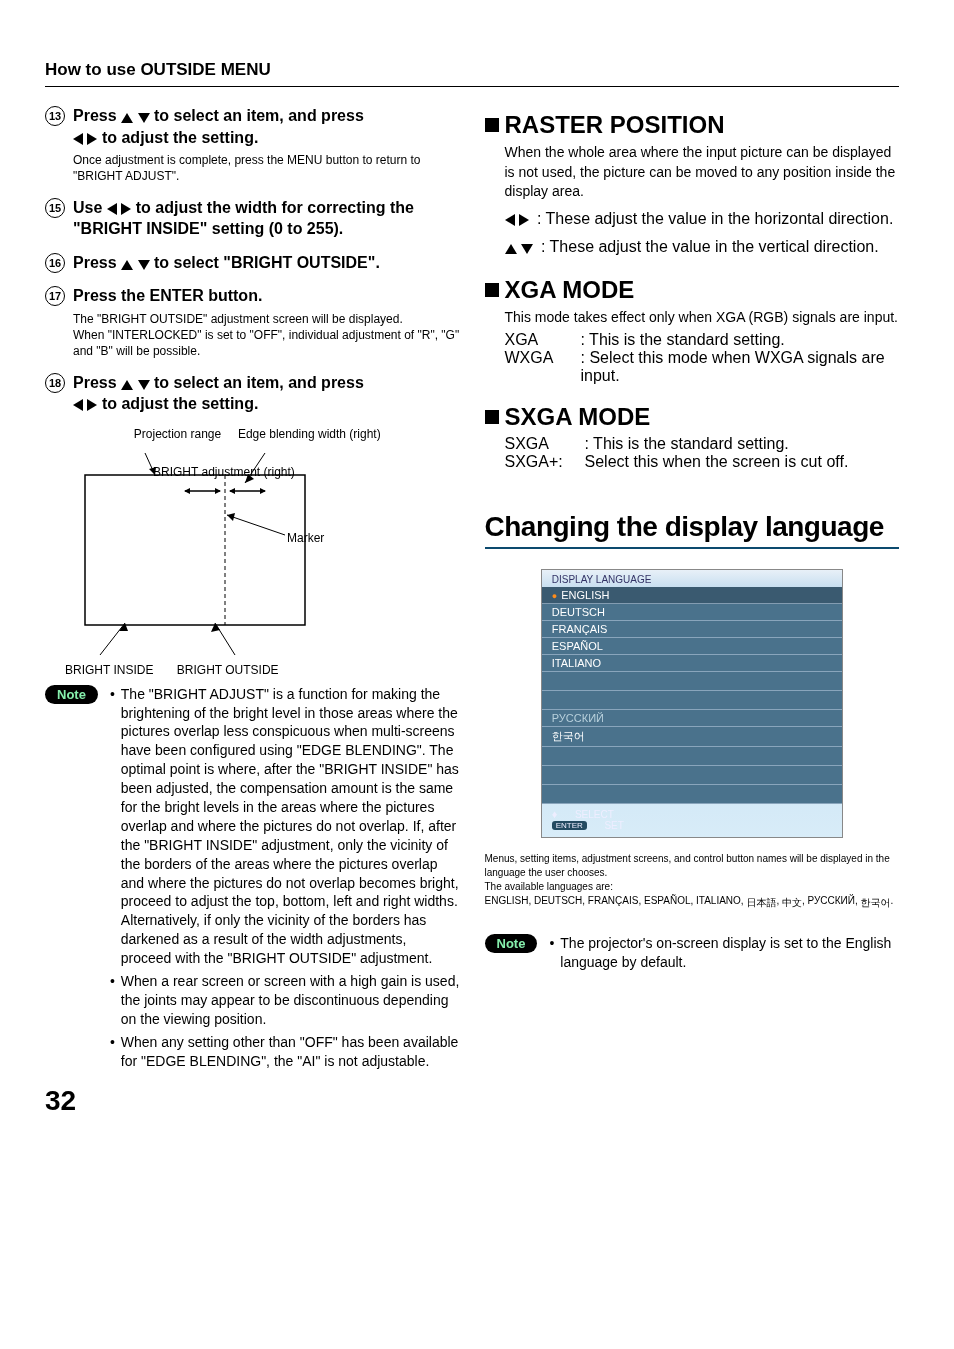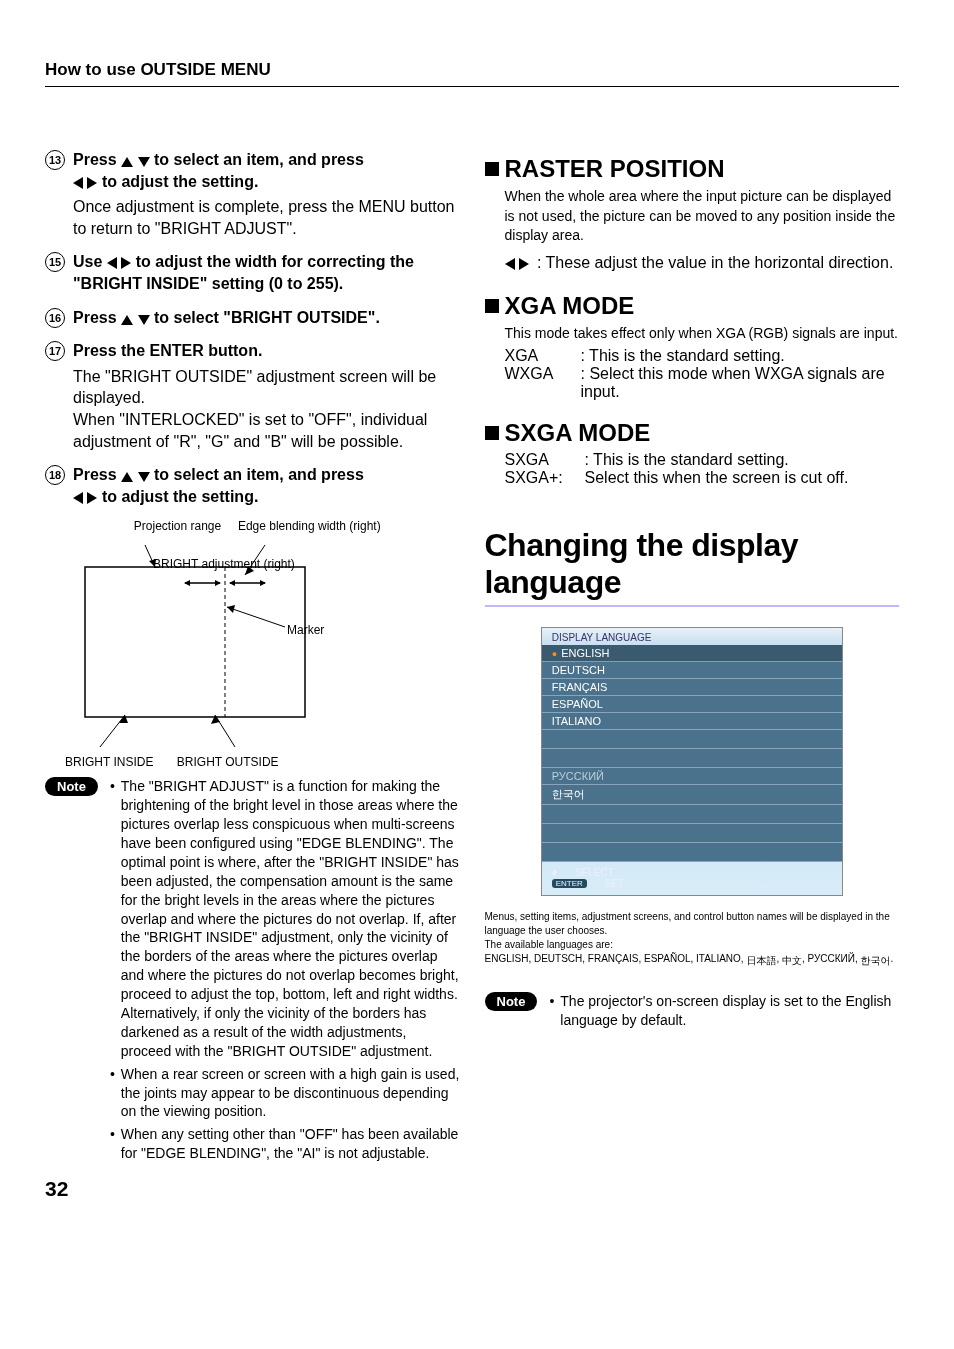--- a/index.html
+++ b/index.html
@@ -22,21 +22,20 @@
     padding-bottom: 6px;
     margin-bottom: 18px;
   }
   .cols {
     display: flex;
     gap: 25px;
   }
   .col {
     flex: 1;
     min-width: 0;
-    margin-top: 44px;
   }
   .step {
     margin-bottom: 12px;
     padding-left: 28px;
     position: relative;
   }
   .circlenum {
     position: absolute;
     left: 0;
     top: 1px;
@@ -49,40 +48,40 @@
     align-items: center;
     justify-content: center;
     font-weight: bold;
   }
   .step-head {
     font-weight: bold;
     font-size: 16px;
     line-height: 1.35;
   }
   .step-body {
-    font-size: 16px;
+    font-size: 12px;
     line-height: 1.35;
     margin-top: 4px;
   }
   .inline-icon {
     display: inline-block;
     vertical-align: -2px;
   }
   .tri-up { width:0;height:0;border-left:6px solid transparent;border-right:6px solid transparent;border-bottom:10px solid #000;display:inline-block; }
   .tri-down { width:0;height:0;border-left:6px solid transparent;border-right:6px solid transparent;border-top:10px solid #000;display:inline-block; }
   .tri-left { width:0;height:0;border-top:6px solid transparent;border-bottom:6px solid transparent;border-right:10px solid #000;display:inline-block; }
   .tri-right { width:0;height:0;border-top:6px solid transparent;border-bottom:6px solid transparent;border-left:10px solid #000;display:inline-block; }
   .note-box {
     display: flex;
     gap: 12px;
     margin-top: 8px;
   }
   .note-pill {
     background: #000;
-    color: #ffffff;
+    color: #86efac;
     font-weight: bold;
     font-size: 13px;
     border-radius: 12px;
     padding: 2px 12px;
     height: fit-content;
     flex-shrink: 0;
   }
   .note-text {
     font-size: 14px;
     line-height: 1.35;
@@ -115,22 +114,22 @@
     display: flex;
     gap: 8px;
     margin-top: 8px;
     margin-left: 20px;
   }
   .h-item .icons { flex-shrink:0; margin-top:2px; }
   .def-row { display:flex; gap:24px; margin-left:20px;}
   .def-row .k { flex-shrink:0; }
   .big-title {
     font-weight: bold;
-    font-size: 32px;
-    border-bottom: 2px solid #c4b5fd;
+    font-size: 28px;
+    border-bottom: 2px solid #0c4a6e;
     padding-bottom: 4px;
     margin-top: 40px;
     margin-bottom: 20px;
     letter-spacing: -0.5px;
   }
   .osd {
     margin: 0 auto 14px auto;
     width: 300px;
     background: linear-gradient(#b8d8f0,#d8ecf8);
     border:1px solid #888;
@@ -168,21 +167,21 @@
     border-radius:3px;
     padding:0 4px;
     font-size:8px;
   }
   .diagram {
     margin: 10px 0 4px 10px;
     font-size: 12px;
   }
   .diagram svg { display:block; }
   .page-num {
-    font-size: 21px;
+    font-size: 28px;
     font-weight: bold;
     margin-top: 10px;
   }
   .lang-icons{
     vertical-align:-2px;
   }
 </style>
 </head>
 <body>
 
@@ -315,20 +314,24 @@
     </div>
 
     <div class="col">
 
       <div class="h-heading"><span class="sq"></span><span>RASTER POSITION</span></div>
       <div class="h-body">When the whole area where the input picture can be displayed is not used, the picture can be moved to any position inside the display area.</div>
       <div class="h-item">
         <span class="icons"><span class="tri-left"></span> <span class="tri-right"></span></span>
         <span>: These adjust the value in the horizontal direction.</span>
       </div>
+      <div class="h-item">
+        <span class="icons"><span class="tri-up"></span> <span class="tri-down"></span></span>
+        <span>: These adjust the value in the vertical direction.</span>
+      </div>
 
       <div class="h-heading" style="margin-top:18px;"><span class="sq"></span><span>XGA MODE</span></div>
       <div class="h-body">This mode takes effect only when XGA (RGB) signals are input.</div>
       <div class="def-row" style="margin-top:4px;">
           <span class="k" style="width:52px;">XGA</span>
           <span>: This is the standard setting.</span>
         </div>
       <div class="def-row">
           <span class="k" style="width:52px;">WXGA</span>
           <span>: Select this mode when WXGA signals are input.</span>

